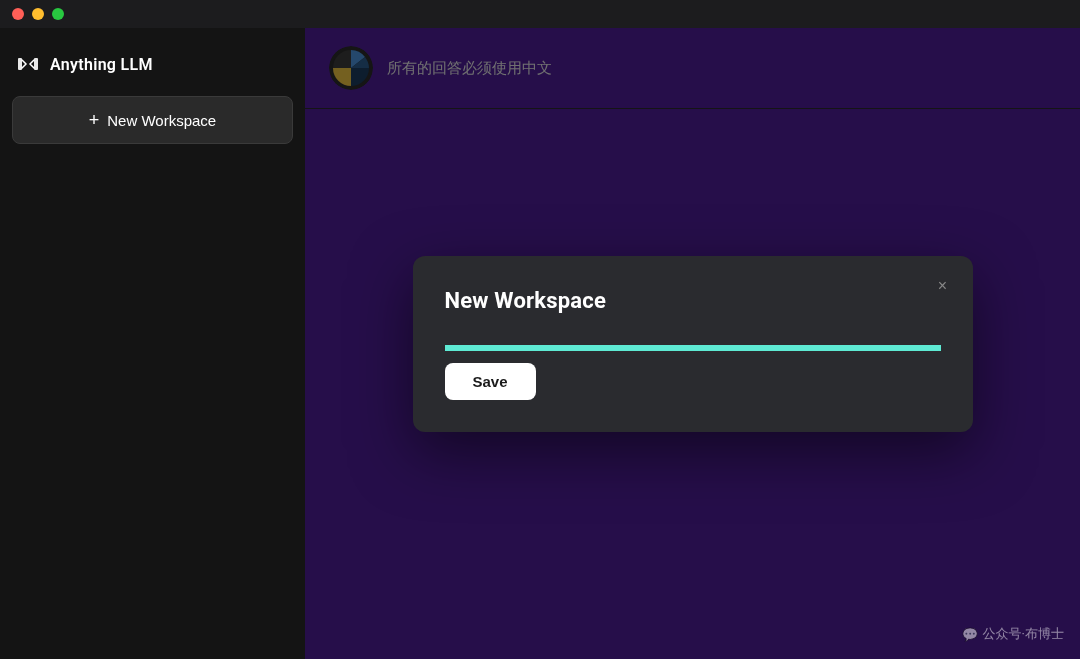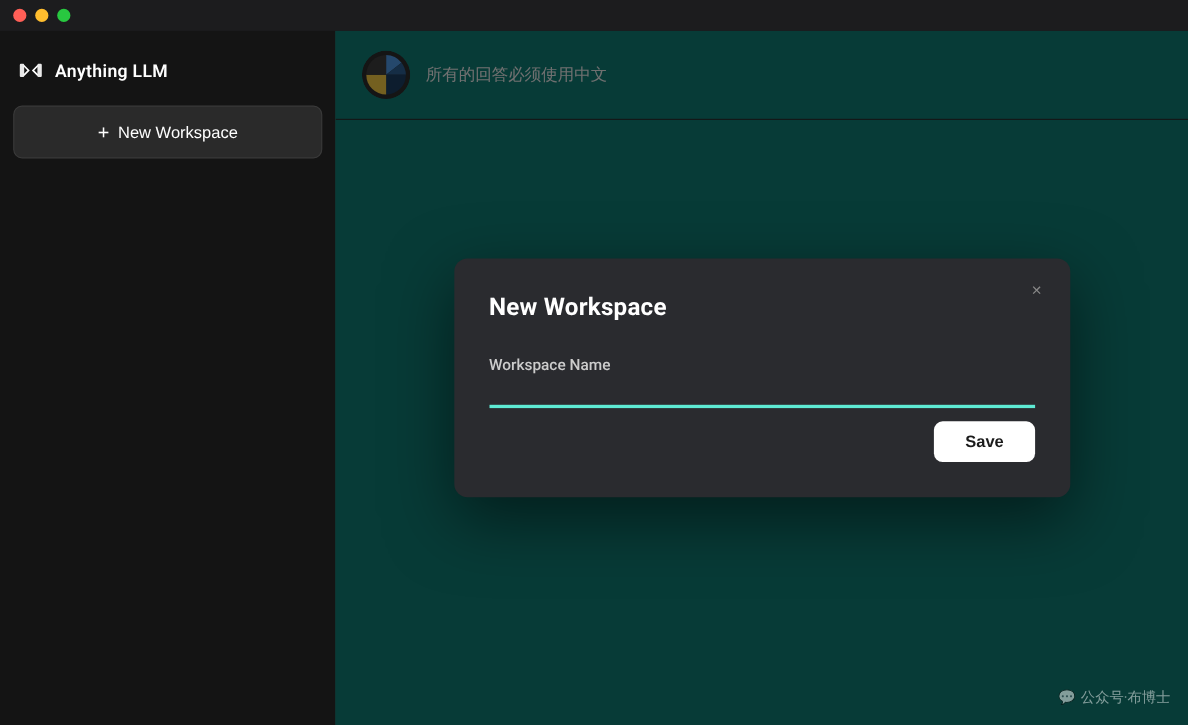--- a/index.html
+++ b/index.html
@@ -100,21 +100,21 @@
 
     .plus-icon {
       font-size: 18px;
       font-weight: 300;
       line-height: 1;
     }
 
     
     .main-content {
       flex: 1;
-      background: #0f766e;
+      background: #4c1d95;
       display: flex;
       flex-direction: column;
       position: relative;
     }
 
     
     .chat-header {
       display: flex;
       align-items: center;
       gap: 14px;
@@ -209,23 +209,23 @@
       border: 2px solid #e8a020;
       border-radius: 6px;
       padding: 14px 16px;
       color: #ffffff;
       font-size: 15px;
       outline: none;
     }
 
     .modal-footer {
       display: flex;
-      justify-content: flex-end;
+      justify-content: flex-start;
       padding-top: 12px;
-      border-top: 3px solid #5eead4;
+      border-top: 6px solid #5eead4;
       margin-top: 8px;
     }
 
     .save-button {
       background: #ffffff;
       color: #1a1a1a;
       border: none;
       border-radius: 8px;
       padding: 10px 28px;
       font-size: 15px;
@@ -293,21 +293,20 @@
     </div>
 
     <div class="modal-overlay">
       <div class="modal">
 
         <button class="modal-close">×</button>
 
         <h2 class="modal-title">New Workspace</h2>
 
         <div class="form-group">
-          <label class="form-label">Workspace Name</label>
         </div>
 
         <div class="modal-footer">
           <button class="save-button">Save</button>
         </div>
 
       </div>
     </div>
 
   </main>

